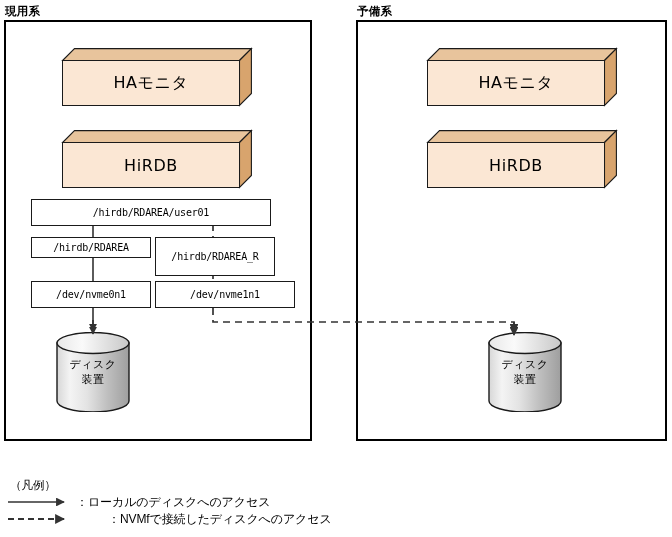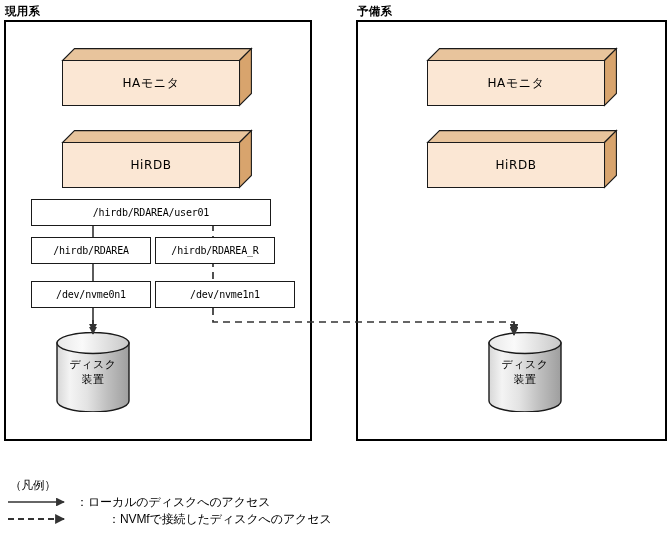--- a/index.html
+++ b/index.html
@@ -60,21 +60,21 @@
     bottom: 0;
     background: #FBE7D4;
     border: 1.2px solid #1a1a1a;
     box-sizing: border-box;
     display: flex;
     align-items: center;
     justify-content: center;
   }
   .box3d .front span {
     font-family: "DejaVu Sans", "Liberation Sans", sans-serif;
-    font-size: 12px;
+    font-size: 16px;
     letter-spacing: 0.6px;
     color: #000;
     white-space: nowrap;
   }
   .box3d .top,
   .box3d .side {
     position: absolute;
     overflow: visible;
   }
 
@@ -206,25 +206,25 @@
 
     <path d="M 93 200 L 93 331" stroke="#333333" stroke-width="1.6" fill="none" marker-end="url(#arrowSolid)"></path>
 
     <path d="M 213 200 L 213 322 L 514 322 L 514 332" stroke="#333333" stroke-width="1.7" fill="none" stroke-dasharray="7,5" marker-end="url(#arrowDash)"></path>
   </svg>
 
   <div class="pathbox" style="left:31px; top:199px; width:240px; height:27px;">
     <span>/hirdb/RDAREA/user01</span>
   </div>
 
-  <div class="pathbox" style="left:31px; top:237px; width:120px; height:27px;">
+  <div class="pathbox" style="left:31px; top:237px; width:120px; height:21px;">
     <span>/hirdb/RDAREA</span>
   </div>
 
-  <div class="pathbox" style="left:155px; top:237px; width:120px; height:27px;">
+  <div class="pathbox" style="left:155px; top:237px; width:120px; height:39px;">
     <span>/hirdb/RDAREA_R</span>
   </div>
 
   <div class="pathbox" style="left:31px; top:281px; width:120px; height:27px;">
     <span>/dev/nvme0n1</span>
   </div>
 
   <div class="pathbox" style="left:155px; top:281px; width:140px; height:27px;">
     <span>/dev/nvme1n1</span>
   </div>

